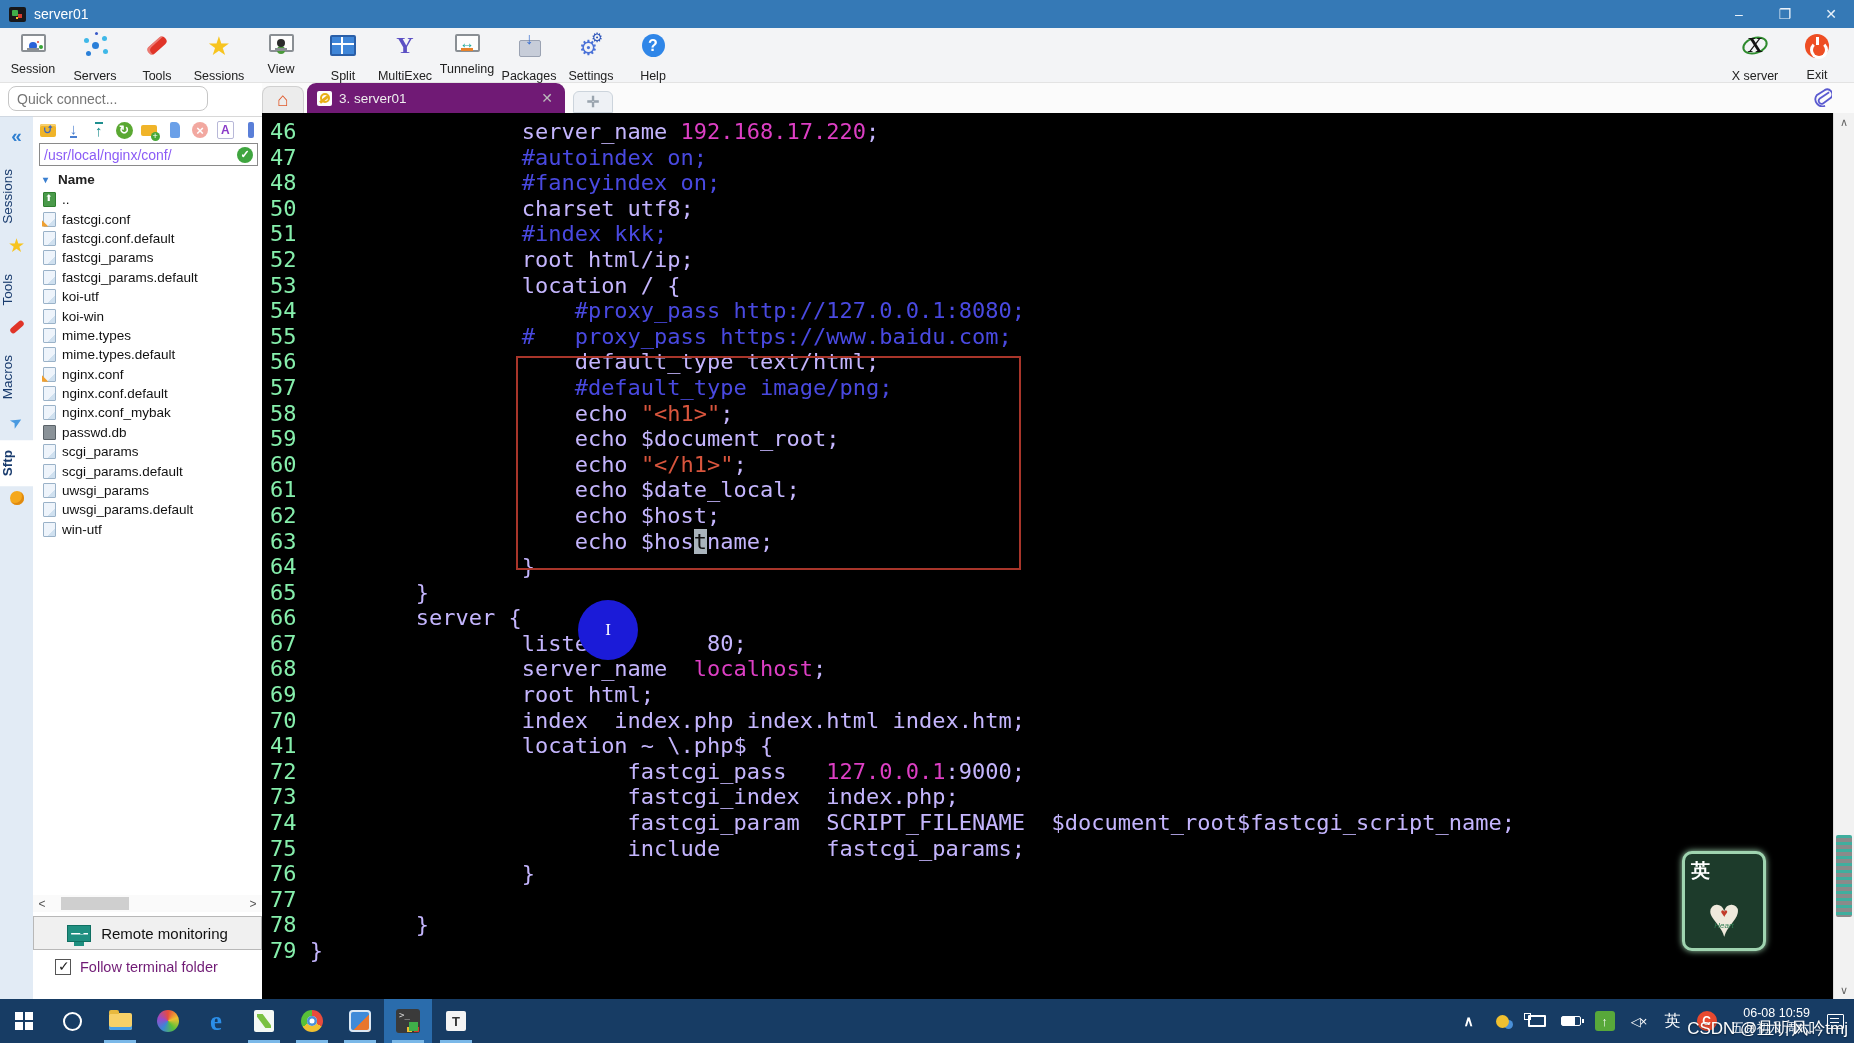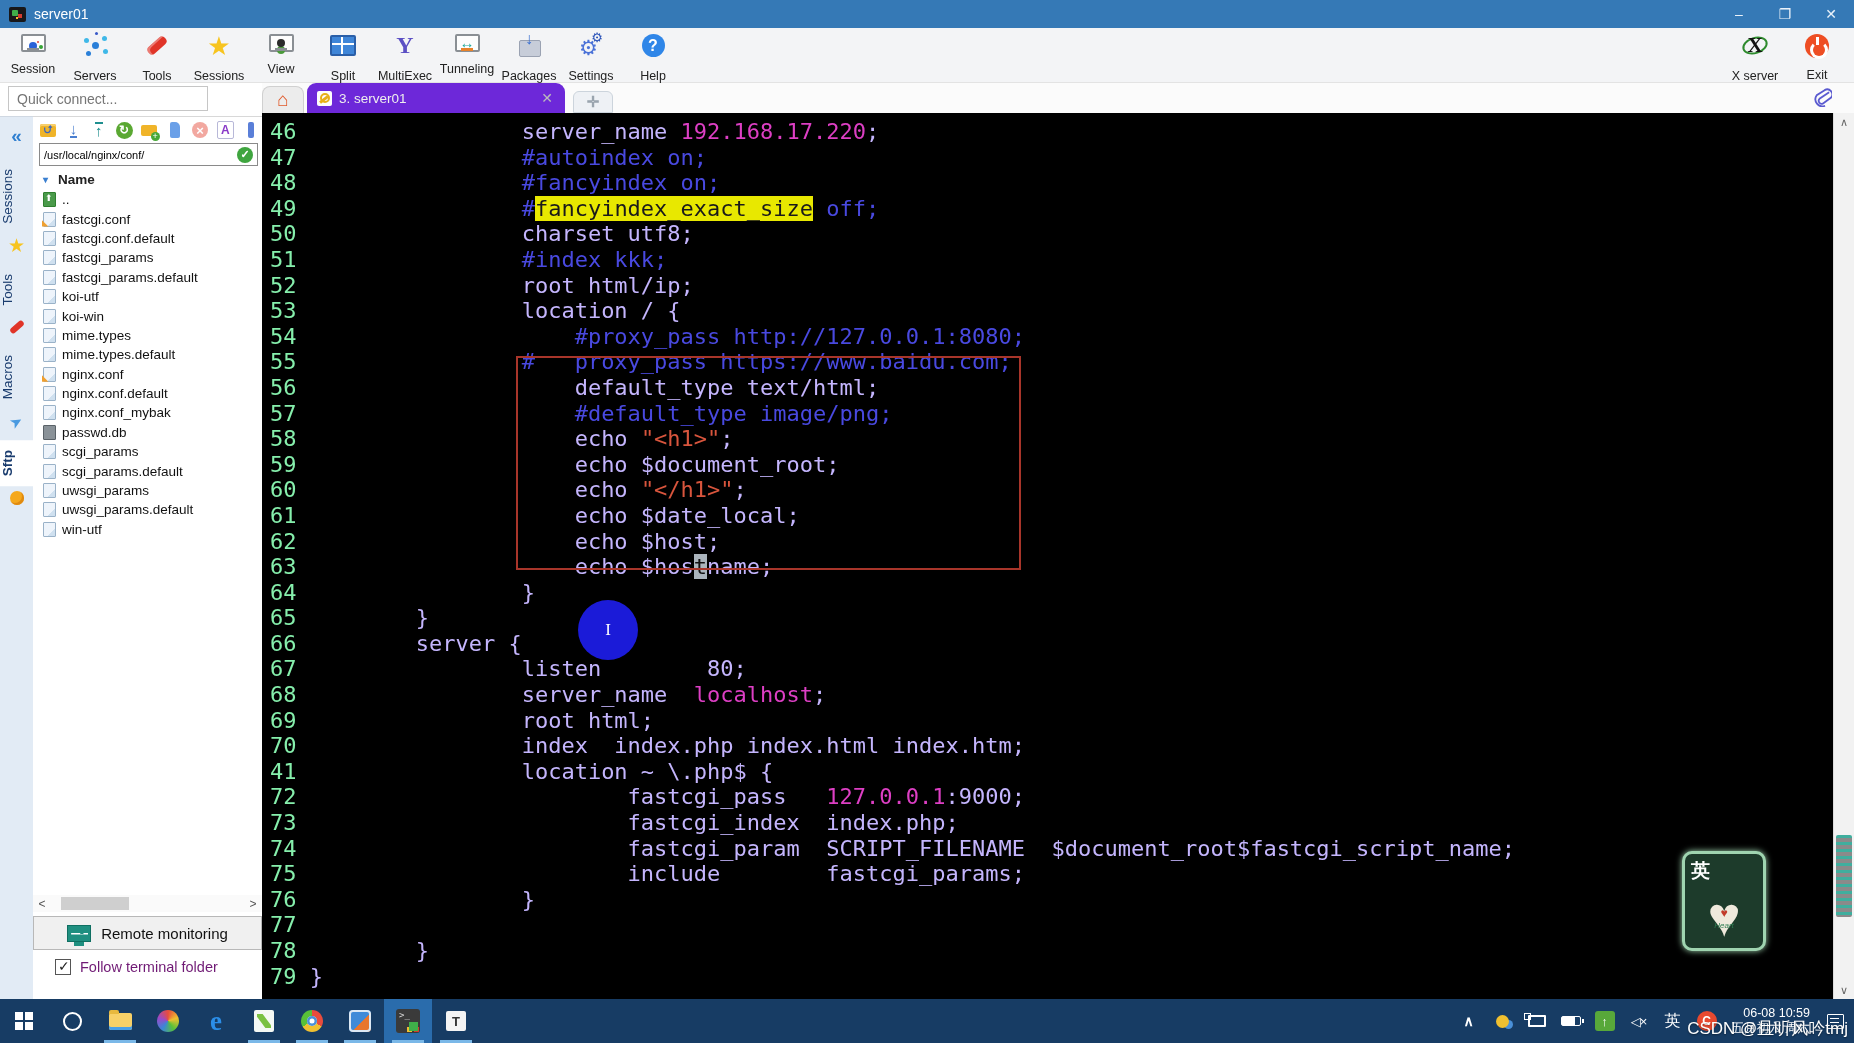--- a/index.html
+++ b/index.html
@@ -38,21 +38,21 @@
   .settings-icon:after{content:"⚙";font-size:13px;color:#2a52b8;position:absolute;right:1px;top:-2px}
   .help-icon:before{content:"?";width:23px;height:23px;border-radius:50%;background:#2f86e8;color:#fff;font-weight:bold;font-size:16px;display:flex;align-items:center;justify-content:center}
   .xserver-icon:before{content:"";position:absolute;inset:5px 0;border:2px solid #2e8b2e;border-radius:50%;transform:rotate(-18deg)}
   .xserver-icon:after{content:"X";font-family:"Liberation Serif",serif;font-weight:bold;font-size:21px;color:#111;position:relative}
   .exit-icon:before{content:"";width:12px;height:12px;border:3px solid #fff;border-top-color:transparent;border-radius:50%;position:absolute;left:5px;top:7px}
   .exit-icon:after{content:"";position:absolute;left:11px;top:3px;width:3px;height:8px;background:#fff}
   .exit-icon{background:#ee4e24;border-radius:50%;width:24px;height:24px;margin-top:2px}
 
   
   .sidebar{position:absolute;left:0;top:83px;width:262px;bottom:44px;background:#fff}
-  .quick-connect{position:absolute;left:8px;top:3px;width:200px;height:25px;border:1px solid #c6c6c6;border-radius:0;font-size:14px;color:#9a9a9a;padding:0 8px;background:#fff;font-family:"Liberation Sans",sans-serif}
+  .quick-connect{position:absolute;left:8px;top:3px;width:200px;height:25px;border:1px solid #c6c6c6;border-radius:8px;font-size:14px;color:#9a9a9a;padding:0 8px;background:#fff;font-family:"Liberation Sans",sans-serif}
   .side-strip{position:absolute;left:0;top:33px;width:33px;bottom:0;background:#e2ebf5;border-top:1px solid #d0d8e2}
   .collapse{color:#2f7fd0;font-size:19px;font-weight:bold;text-align:center;padding:8px 0 10px;cursor:pointer}
   .vtab{writing-mode:vertical-rl;transform:rotate(180deg);color:#1a3c6e;font-size:13.5px;padding:10px 0;margin:2px auto;text-align:center;width:100%;cursor:pointer}
   .vtab.active{background:#fff;font-weight:bold}
   .strip-ico{width:20px;height:20px;margin:2px auto 8px;display:flex;align-items:center;justify-content:center;position:relative}
   .star-icon:before{content:"★";color:#f7c41f;font-size:19px}
   .knife-icon:before{content:"";width:16px;height:6px;background:#e03428;border-radius:3px;transform:rotate(-42deg)}
   .plane-icon:before{content:"➤";color:#4a9ae0;font-size:15px;transform:rotate(-30deg)}
   .sftp-ball-icon:before{content:"";width:14px;height:14px;border-radius:50%;background:#f5a81c;box-shadow:inset -2px -2px 0 #e08a10}
 
@@ -65,21 +65,21 @@
   .download-icon:before{content:"↓";color:#4a7fd0;font-weight:bold;font-size:15px;border-bottom:2px solid #4a7fd0;line-height:.9}
   .upload-icon:before{content:"↑";color:#1f8f8f;font-weight:bold;font-size:15px;border-top:2px solid #1f8f8f;line-height:.9}
   .refresh-icon:before{content:"↻";width:17px;height:17px;border-radius:50%;background:#5aa832;color:#fff;font-size:12px;font-weight:bold;display:flex;align-items:center;justify-content:center}
   .new-folder-icon:before{content:"";position:absolute;inset:4px 2px 3px 1px;background:#f0b429;border-radius:2px}
   .new-folder-icon:after{content:"+";position:absolute;right:-1px;bottom:-2px;width:9px;height:9px;border-radius:50%;background:#48a838;color:#fff;font-size:9px;line-height:9px;text-align:center}
   .new-file-icon:before{content:"";position:absolute;inset:1px 4px;background:#6aa0e8;border-radius:2px 5px 2px 2px}
   .delete-icon:before{content:"×";width:16px;height:16px;border-radius:50%;background:#f2a8a0;color:#fff;font-weight:bold;font-size:13px;display:flex;align-items:center;justify-content:center}
   .rename-icon:before{content:"A";width:15px;height:16px;background:#fff;border:1px solid #b8b8d8;color:#8a3ac8;font-weight:bold;font-size:12px;display:flex;align-items:center;justify-content:center;border-radius:2px}
   .clipped-icon:before{content:"";width:6px;height:16px;background:#5a7fd8;border-radius:2px}
   .path-row{margin:1px 4px 0 6px;border:1px solid #8a8a8a;height:23px;display:flex;align-items:center;padding:0 4px;background:#fff}
-  .path-text{font-size:11px;color:#000000;flex:1;white-space:nowrap;overflow:hidden}
+  .path-text{font-size:14px;color:#8b5cf6;flex:1;white-space:nowrap;overflow:hidden}
   .path-ok{width:16px;height:16px;border-radius:50%;background:#3fa53f;color:#fff;font-size:11px;display:flex;align-items:center;justify-content:center;font-weight:bold}
   .name-header{display:flex;align-items:center;gap:10px;padding:6px 0 3px 10px;font-size:13.5px;font-weight:bold;color:#222}
   .tri{color:#3a7fd0;font-size:10px}
   .file-list{font-size:13.5px;color:#111}
   .frow{display:flex;align-items:center;gap:6px;height:19.4px;padding-left:10px;cursor:default;white-space:nowrap}
   .pg{width:13px;height:15px;position:relative;background:linear-gradient(135deg,#eef4fb 70%,#cfe0ef 70%);border:1px solid #9ab2c8;border-radius:1px;flex:0 0 13px}
   .pg.edited:after{content:"";position:absolute;left:-2px;bottom:-1px;width:8px;height:8px;background:#f0a030;clip-path:polygon(0 100%,0 20%,80% 100%)}
   .pg.db{background:#8a9298;border-color:#5a6268}
   .pg.fup{background:#4a9a4a;border-color:#2f7f2f}
   .pg.fup:after{content:"⬆";position:absolute;left:1px;top:0;color:#fff;font-size:9px}
@@ -93,21 +93,21 @@
   .rm-ico:before{content:"";position:absolute;left:3px;top:7px;width:17px;height:2px;background:#fff;clip-path:polygon(0 0,30% 0,45% -300%,60% 300%,75% 0,100% 0,100% 100%,0 100%)}
   .rm-ico:after{content:"";position:absolute;left:50%;bottom:-5px;transform:translateX(-50%);width:10px;height:4px;background:#1f8f80}
   .follow-row{display:flex;align-items:center;gap:9px;padding:9px 0 0 22px;font-size:14.5px;color:#701a75}
   .cbx{width:16px;height:16px;border:1px solid #555;background:#fff;position:relative;cursor:pointer}
   .cbx.checked:before{content:"✓";position:absolute;left:2px;top:-2px;font-size:14px;color:#222}
 
   
   .tabstrip{position:absolute;left:262px;top:83px;right:0;height:30px;background:#fbfbfb;display:flex;align-items:flex-end}
   .home-tab{width:42px;height:27px;background:#ececec;border:1px solid #d0d0d0;border-bottom:none;border-radius:8px 8px 0 0;display:flex;align-items:center;justify-content:center;cursor:pointer}
   .home-icon:before{content:"⌂";color:#e05a2b;font-size:19px;font-weight:bold}
-  .term-tab{height:30px;min-width:258px;background:#6d28d9;border-radius:9px 9px 0 0;display:flex;align-items:center;color:#eee;font-size:13.5px;padding:0 12px 0 10px;margin-left:3px;cursor:pointer}
+  .term-tab{height:30px;min-width:258px;background:#701a75;border-radius:9px 9px 0 0;display:flex;align-items:center;color:#eee;font-size:13.5px;padding:0 12px 0 10px;margin-left:3px;cursor:pointer}
   .key-icon{width:15px;height:15px;background:#fdfdfd;border-radius:2px;margin-right:7px;position:relative}
   .key-icon:before{content:"";position:absolute;left:2px;top:7px;width:10px;height:3px;background:#e8b018;transform:rotate(-38deg)}
   .key-icon:after{content:"";position:absolute;right:2px;top:2px;width:6px;height:6px;border:2px solid #e8b018;border-radius:50%}
   .tab-close{margin-left:auto;padding-left:60px;color:#bbb;font-size:14px;cursor:pointer}
   .new-tab{width:40px;height:22px;background:#eef1f5;border:1px solid #ccd4dc;border-radius:6px 6px 0 0;margin-left:8px;display:flex;align-items:center;justify-content:center;color:#9aa4ae;font-size:15px;font-weight:bold;cursor:pointer}
   .clip-wrap{margin-left:auto;margin-right:22px;align-self:center}
 
   
   .term{position:absolute;left:262px;top:113px;right:21px;bottom:44px;background:#000;font-family:"DejaVu Sans Mono",monospace;font-size:22px;padding:6px 0 0 8px;overflow:hidden;cursor:text}
   .tl{white-space:pre;height:25.6px;line-height:25.6px}
@@ -390,21 +390,20 @@
           <path d="M13 5 L7 15 a3 3 0 0 0 5 3 L17 9 a5 5 0 0 0 -9 -4 L3 13 a7 7 0 0 0 12 6" fill="none" stroke="#5a5ad0" stroke-width="1.8" transform="rotate(25 9 11)"></path>
         </svg>
     </span>
   </div>
 
   <div class="term" id="terminal">
     <div id="term-lines">
         <div class="tl"><span class="ln">46</span><span class="w">                server_name </span><span class="m">192.168.17.220</span><span class="w">;</span></div>
         <div class="tl"><span class="ln">47</span><span class="c">                #autoindex on;</span></div>
         <div class="tl"><span class="ln">48</span><span class="c">                #fancyindex on;</span></div>
-        <div class="tl"><span class="ln">49</span><span class="c">                #</span><span class="h">fancyindex_exact_size</span><span class="c"> off;</span></div>
         <div class="tl"><span class="ln">50</span><span class="w">                charset utf8;</span></div>
         <div class="tl"><span class="ln">51</span><span class="c">                #index kkk;</span></div>
         <div class="tl"><span class="ln">52</span><span class="w">                root html/ip;</span></div>
         <div class="tl"><span class="ln">53</span><span class="w">                location / {</span></div>
         <div class="tl"><span class="ln">54</span><span class="c">                    #proxy_pass http://127.0.0.1:8080;</span></div>
         <div class="tl"><span class="ln">55</span><span class="c">                #   proxy_pass https://www.baidu.com;</span></div>
         <div class="tl"><span class="ln">56</span><span class="w">                    default_type text/html;</span></div>
         <div class="tl"><span class="ln">57</span><span class="c">                    #default_type image/png;</span></div>
         <div class="tl"><span class="ln">58</span><span class="w">                    echo </span><span class="r">"&lt;h1&gt;"</span><span class="w">;</span></div>
         <div class="tl"><span class="ln">59</span><span class="w">                    echo $document_root;</span></div>

